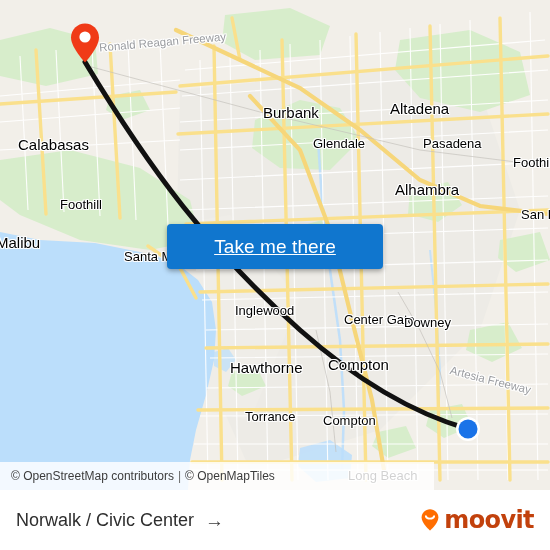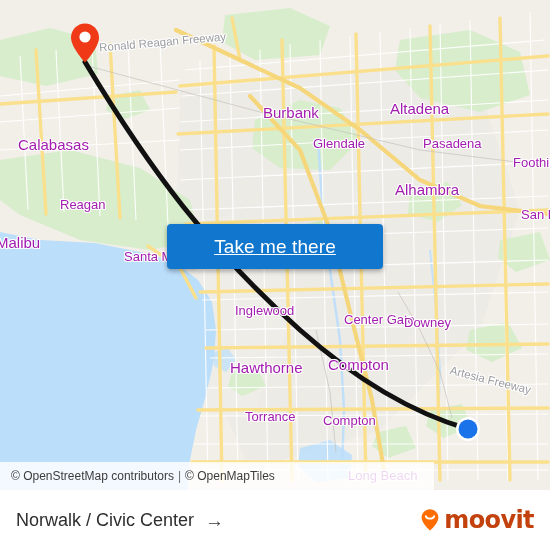--- a/index.html
+++ b/index.html
@@ -9,21 +9,21 @@
     background:#ffffff;
   }
   #app{position:relative;width:550px;height:550px;overflow:hidden;}
 
   
   #map{position:absolute;left:0;top:0;width:550px;height:490px;overflow:hidden;background:#F2EFE9;}
   #map svg.maplayer{position:absolute;left:0;top:0;width:550px;height:490px;display:block;}
 
   .maplabel{
     position:absolute;
-    color:#a21caf;
+    color:#000000;
     font-family:"Liberation Sans","DejaVu Sans",sans-serif;
     white-space:nowrap;
     text-shadow:
       -1px 0 rgba(255,255,255,.9),1px 0 rgba(255,255,255,.9),
       0 -1px rgba(255,255,255,.9),0 1px rgba(255,255,255,.9),
       -1px -1px rgba(255,255,255,.85),1px 1px rgba(255,255,255,.85),
       -1px 1px rgba(255,255,255,.85),1px -1px rgba(255,255,255,.85);
     pointer-events:none;
   }
   .lbl-city{font-size:15px;}
@@ -166,21 +166,21 @@
 
     <div id="labels">
         <div class="maplabel lbl-road" style="left: 99px; top: 36px; transform: rotate(-5deg);">Ronald Reagan Freeway</div>
         <div class="maplabel lbl-city" style="left: 263px; top: 104px;">Burbank</div>
         <div class="maplabel lbl-city" style="left: 390px; top: 100px;">Altadena</div>
         <div class="maplabel lbl-city" style="left: 18px; top: 136px;">Calabasas</div>
         <div class="maplabel lbl-city-sm" style="left: 313px; top: 136px;">Glendale</div>
         <div class="maplabel lbl-city-sm" style="left: 387px; top: 136px; padding-left: 36px;">Pasadena</div>
         <div class="maplabel lbl-city-sm" style="left: 513px; top: 155px;">Foothill A</div>
         <div class="maplabel lbl-city" style="left: 395px; top: 181px;">Alhambra</div>
-        <div class="maplabel lbl-city-sm" style="left: 60px; top: 197px;">Reagan</div>
+        <div class="maplabel lbl-city-sm" style="left: 60px; top: 197px;">Foothill</div>
         <div class="maplabel lbl-city-sm" style="left: 521px; top: 207px;">San Be</div>
         <div class="maplabel lbl-city" style="left: -4px; top: 234px;">Malibu</div>
         <div class="maplabel lbl-city-sm" style="left: 124px; top: 249px;">Santa M</div>
         <div class="maplabel lbl-city-sm" style="left: 235px; top: 303px;">Inglewood</div>
         <div class="maplabel lbl-city-sm" style="left: 344px; top: 312px;">Center Gate</div>
         <div class="maplabel lbl-city-sm" style="left: 404px; top: 315px;">Downey</div>
         <div class="maplabel lbl-city" style="left: 230px; top: 335px; margin-top: 24px;">Hawthorne</div>
         <div class="maplabel lbl-city" style="left: 328px; top: 356px;">Compton</div>
         <div class="maplabel lbl-road" style="left: 449px; top: 374px; transform: rotate(14deg);">Artesia Freeway</div>
         <div class="maplabel lbl-city-sm" style="left: 245px; top: 409px;">Torrance</div>

